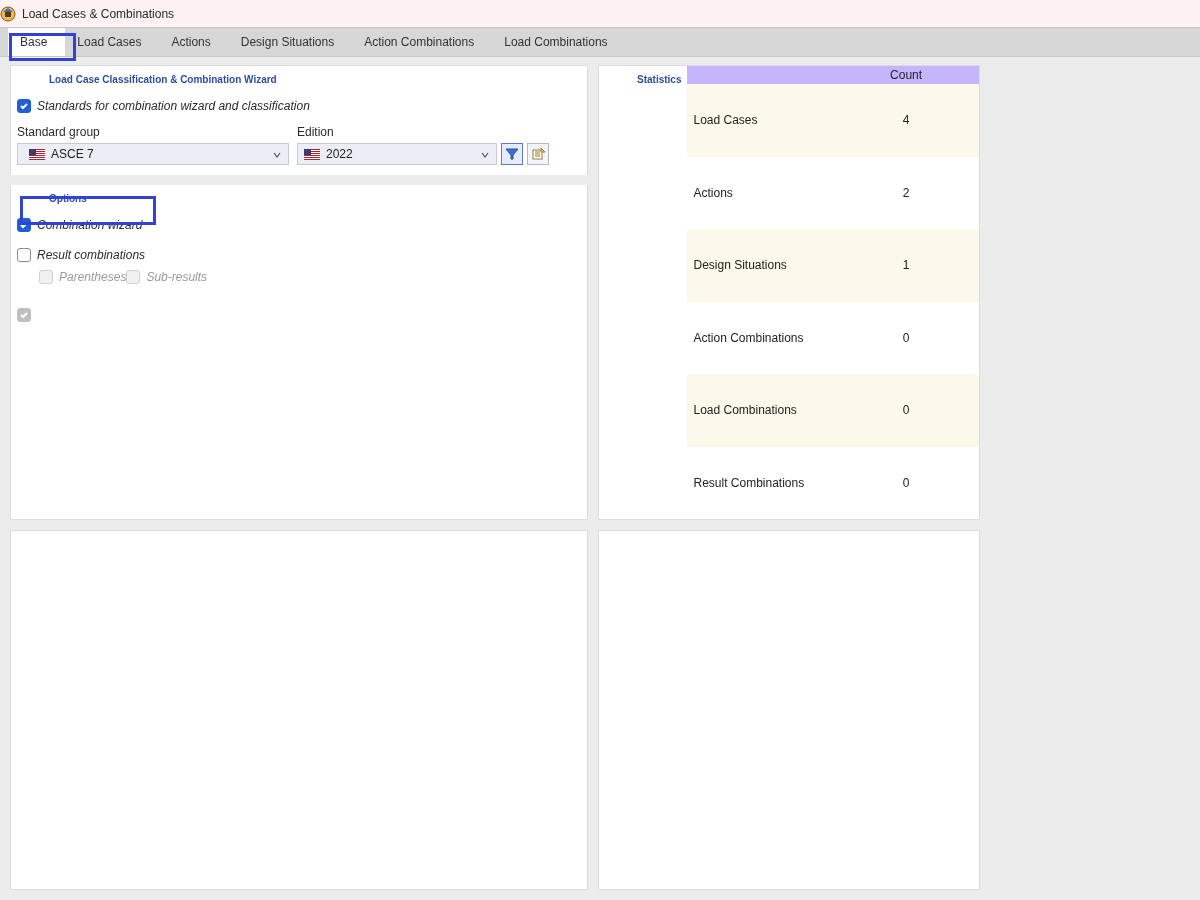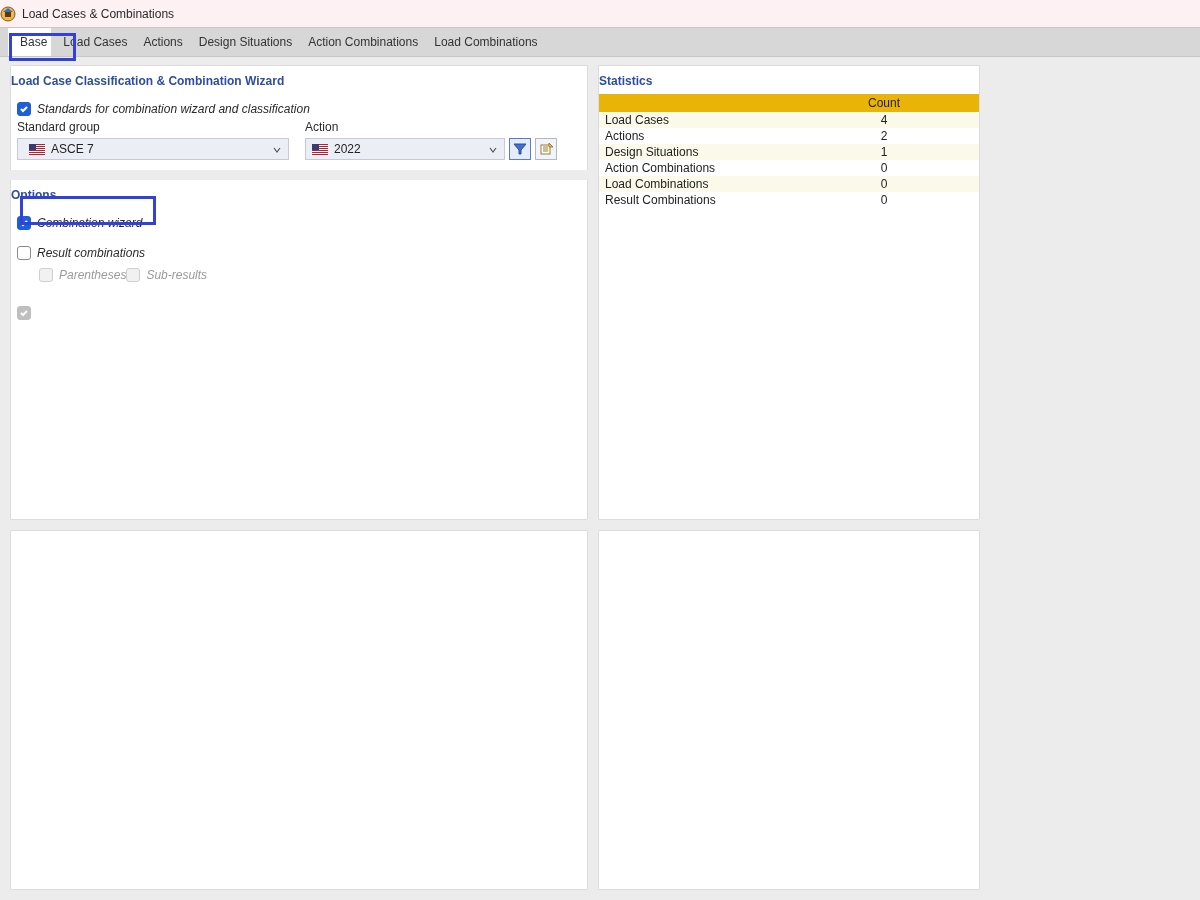--- a/index.html
+++ b/index.html
@@ -3,67 +3,67 @@
 <meta charset="utf-8">
 <style>
 * { box-sizing: border-box; margin: 0; padding: 0; }
 html, body { width: 1200px; height: 900px; overflow: hidden; font-family: "Segoe UI", Tahoma, sans-serif; font-size: 12px; color: #222; background: #fdf1f4; }
 .window { width: 1200px; height: 900px; display: flex; flex-direction: column; }
 .titlebar { height: 29px; background: #fdf1f4; display: flex; align-items: center; padding: 0 0; gap: 6px; }
 .titlebar .title { color: #2a2a2a; font-size: 12px; }
 .app-icon { width: 16px; height: 16px; display: inline-block; }
 
 .tabstrip { height: 31px; background: #d7d7d7; display: flex; align-items: flex-end; padding: 0 8px 0 8px; border-top: 1px solid #c7c7c7; border-bottom: 1px solid #c7c7c7; }
-.tab { padding: 7px 4px 7px 12px; color: #333; cursor: pointer; font-size: 12px; text-align: center; }
+.tab { padding: 7px 18px 7px 12px; color: #333; cursor: pointer; font-size: 12px; text-align: center; }
 .tab.active { background: #fff; }
 .highlight-base { position: absolute; border: 3px solid #3342d6; pointer-events: none; }
 .hl-tab { left: 9px; top: 33px; width: 67px; height: 28px; }
 .hl-opt { left: 20px; top: 196px; width: 136px; height: 29px; }
 
 .content { flex: 1; background: #ececec; padding: 8px 10px 10px 10px; display: grid; grid-template-columns: 578px 382px 1fr; grid-template-rows: auto 10px 1fr; gap: 0 10px; position: relative; }
 
 .panel { background: #fff; border: 1px solid #dcdcdc; border-radius: 1px; }
 .panel-left { grid-column: 1; grid-row: 1; display: flex; flex-direction: column; }
-.panel-right { grid-column: 2; grid-row: 1; display: flex; flex-direction: column; }
+.panel-right { grid-column: 2; grid-row: 1; display: flex; }
 .bottom-left { grid-column: 1; grid-row: 3; }
 .bottom-right { grid-column: 2; grid-row: 3; }
 
-.section-header { color: #2f4da0; font-weight: 600; padding: 8px 6px 6px 0; background: #fff; font-size: 12px; }
+.section-header { color: #2f4da0; font-weight: 600; padding: 8px 6px 6px 0; background: #fff; font-size: 10px; margin-left: 38px; }
 
 .section { padding: 4px 6px 10px 6px; }
 .row-check { display: flex; align-items: center; gap: 6px; padding: 4px 0; }
 .chk { width: 14px; height: 14px; border: 1px solid #8b8b8b; border-radius: 3px; display: inline-flex; align-items: center; justify-content: center; background: #fff; flex: none; }
 .chk.checked { background: #1f5fd6; border-color: #1f5fd6; }
 .chk.checked svg path { stroke: #fff; }
 .chk.disabled-checked { background: #bfbfbf; border-color: #bfbfbf; }
 .chk.disabled-checked svg path { stroke: #fff; }
 .chk.unchecked { background: #fff; }
 .chk.disabled { background: #f1f1f1; border-color: #cfcfcf; }
 .lbl { color: #2a2a2a; font-style: italic; }
 .lbl.disabled { color: #9a9a9a; }
 
-.fields-row { display: flex; gap: 16px; margin-top: 0; align-items: flex-end; }
+.fields-row { display: flex; gap: 8px; margin-top: 8px; align-items: flex-end; }
 .field { display: flex; flex-direction: column; gap: 2px; }
 .field-label { color: #2a2a2a; font-size: 12px; margin-bottom: 2px;}
 .select { height: 22px; background: #eceef5; border: 1px solid #c7c9d4; display: flex; align-items: center; padding: 0 6px; gap: 6px; position: relative; }
 .select .flag { width: 16px; height: 11px; display: inline-block; }
 .select .text { flex: 1; }
 .select .caret { width: 10px; height: 10px; display: inline-block; }
 .sel-standard { width: 272px; padding-left: 11px; }
 .sel-edition { width: 200px; }
 .icon-btn { width: 22px; height: 22px; border: 1px solid #b7b7c4; background: #f2f4fb; display: inline-flex; align-items: center; justify-content: center; }
 .icon-btn.active { border-color: #5b7ad6; background: #e6ecff; }
 
 .divider-gap { height: 10px; background: #ececec; margin: 0 -6px; }
 
 .options-block { padding: 4px 6px 8px 6px; }
 .sub-indent { margin-left: 22px; display: flex; gap: 0px; }
 
 .stats-table { width: 100%; font-size: 12px; }
-.stats-head { background: #eab308; border-top: 1px solid #d5d5d5; border-bottom: 6px solid #b91c1c; height: 18px; }
+.stats-head { background: #c4b5fd; border-top: 1px solid #d5d5d5; border-bottom: 6px solid #b91c1c; height: 18px; }
 .stats-row { height: 16px; border-bottom: 1px solid #f2f2f2; }
 .stats-row:nth-child(odd) td { background: #faf9ea; }
 .stats-row:nth-child(even) td { background: #ffffff; }
 .stats-table td, .stats-table th { padding: 0 6px; text-align: left; font-weight: normal; }
 .count-col { text-align: center !important; width: 50%; }
 
 .panel-left, .panel-right { height: 455px; }
 .bottom-left, .bottom-right { height: 360px; }
 </style>
 </head>
@@ -120,21 +120,21 @@
               </span>
               <span class="text">ASCE 7</span>
               <span class="caret">
                 <svg viewBox="0 0 10 10">
                     <path d="M2 3 L5 7 L8 3" stroke="#555" stroke-width="1.2" fill="none"></path>
                   </svg>
               </span>
             </div>
           </div>
           <div class="field">
-            <span class="field-label">Action</span>
+            <span class="field-label">Edition</span>
             <div style="display:flex; gap:4px; align-items:center;">
               <div class="select sel-edition">
                 <span class="flag">
                   <svg viewBox="0 0 16 11">
                       <rect width="16" height="11" fill="#b22234"></rect>
                       <rect y="1" width="16" height="1" fill="#fff"></rect>
                       <rect y="3" width="16" height="1" fill="#fff"></rect>
                       <rect y="5" width="16" height="1" fill="#fff"></rect>
                       <rect y="7" width="16" height="1" fill="#fff"></rect>
                       <rect y="9" width="16" height="1" fill="#fff"></rect>

